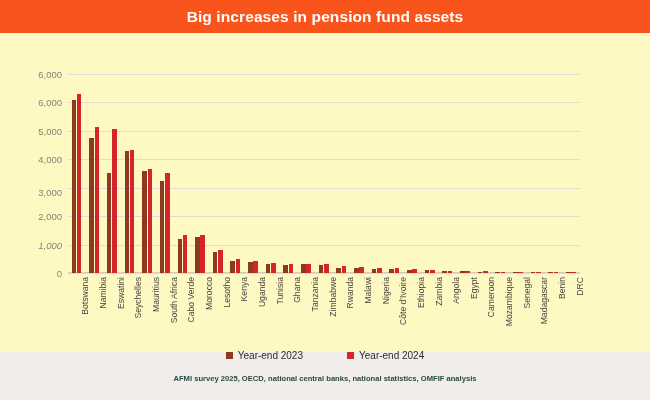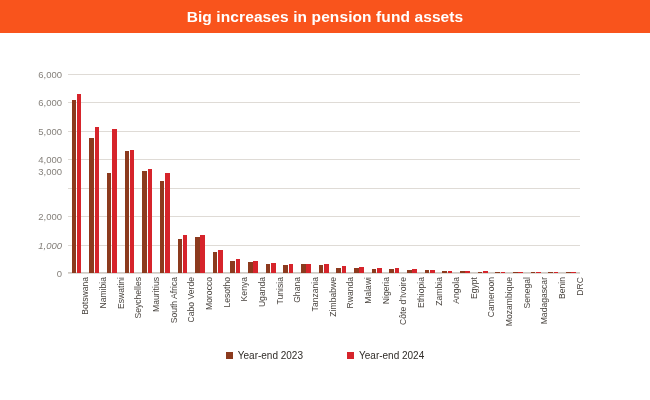--- a/index.html
+++ b/index.html
@@ -9,22 +9,22 @@
   body {
     width: 650px;
     height: 400px;
     background: #F0EDEA;
     font-family: "Liberation Sans", sans-serif;
     overflow: hidden;
   }
   .figure {
     position: relative;
     width: 650px;
-    height: 400px;
-    background: #ffffff;
+    height: 352px;
+    background: #fef9c3;
     box-sizing: border-box;
   }
   
   .header-band {
     position: absolute;
     left: 0; top: 0;
     width: 650px;
     height: 33px;
     background: #F9541C;
     display: flex;
@@ -302,21 +302,21 @@
           <div class="group" style="left: 497.346px; width: 11.6524px;">
             <div class="bar y23" style="height: 0.8px; background: rgb(140, 58, 30);"></div>
             <div class="bar y24" style="height: 0.8px; background: rgb(214, 36, 43);"></div>
           </div>
         </div>
     </div>
     <div id="yticks">
         <div class="ytick" style="top: 273px;">0</div>
         <div class="ytick" style="top: 244.571px; font-style: italic;">1,000</div>
         <div class="ytick" style="top: 216.143px;">2,000</div>
-        <div class="ytick" style="top: 171px;">3,000</div>
+        <div class="ytick" style="top: 192px;">3,000</div>
         <div class="ytick" style="top: 159.286px; text-align: right;">4,000</div>
         <div class="ytick" style="top: 130.857px;">5,000</div>
         <div class="ytick" style="top: 102.429px;">6,000</div>
         <div class="ytick" style="top: 74px;">6,000</div>
       </div>
     <div class="xlabels" id="xlabels">
         <div class="xlabel" style="left: 12.4276px;">Botswana</div>
         <div class="xlabel" style="left: 30.0828px;">Namibia</div>
         <div class="xlabel" style="left: 47.7379px;">Eswatini</div>
         <div class="xlabel" style="left: 65.3931px;">Seychelles</div>
@@ -353,15 +353,16 @@
         <span class="legend-swatch" style="background: rgb(140, 58, 30);"></span>
         <span class="legend-label">Year-end 2023</span>
       </div>
       <div class="legend-item">
         <span class="legend-swatch" style="background: rgb(214, 36, 43);"></span>
         <span class="legend-label">Year-end 2024</span>
       </div>
     </div>
 
   <div class="source">
+    <div>AFMI survey 2025, OECD, national central banks, national statistics, OMFIF analysis</div>
   </div>
 
 </div>
 
 </body></html>

